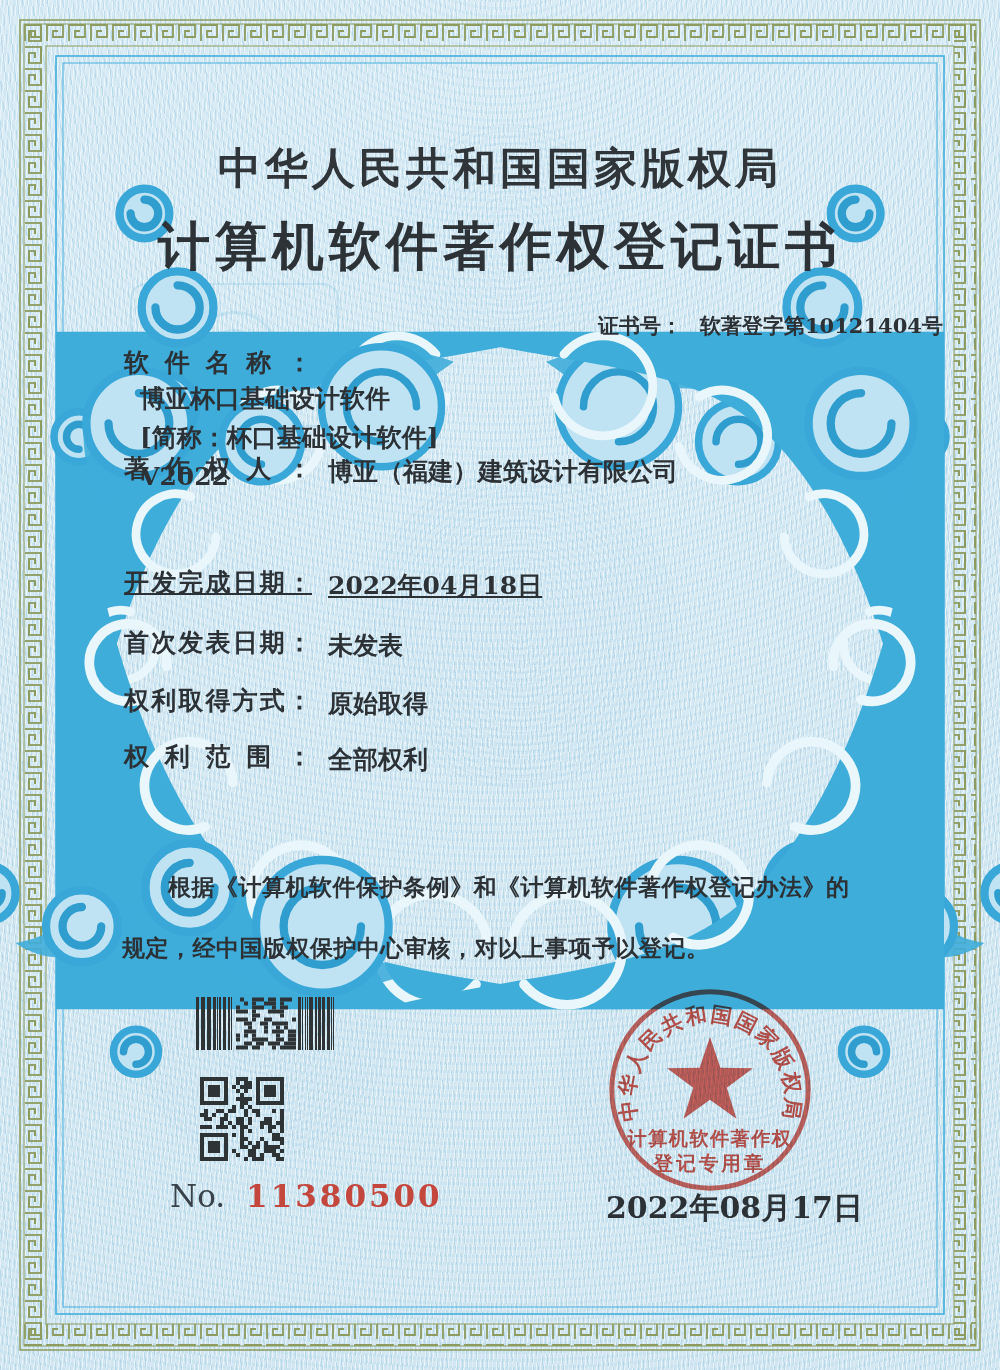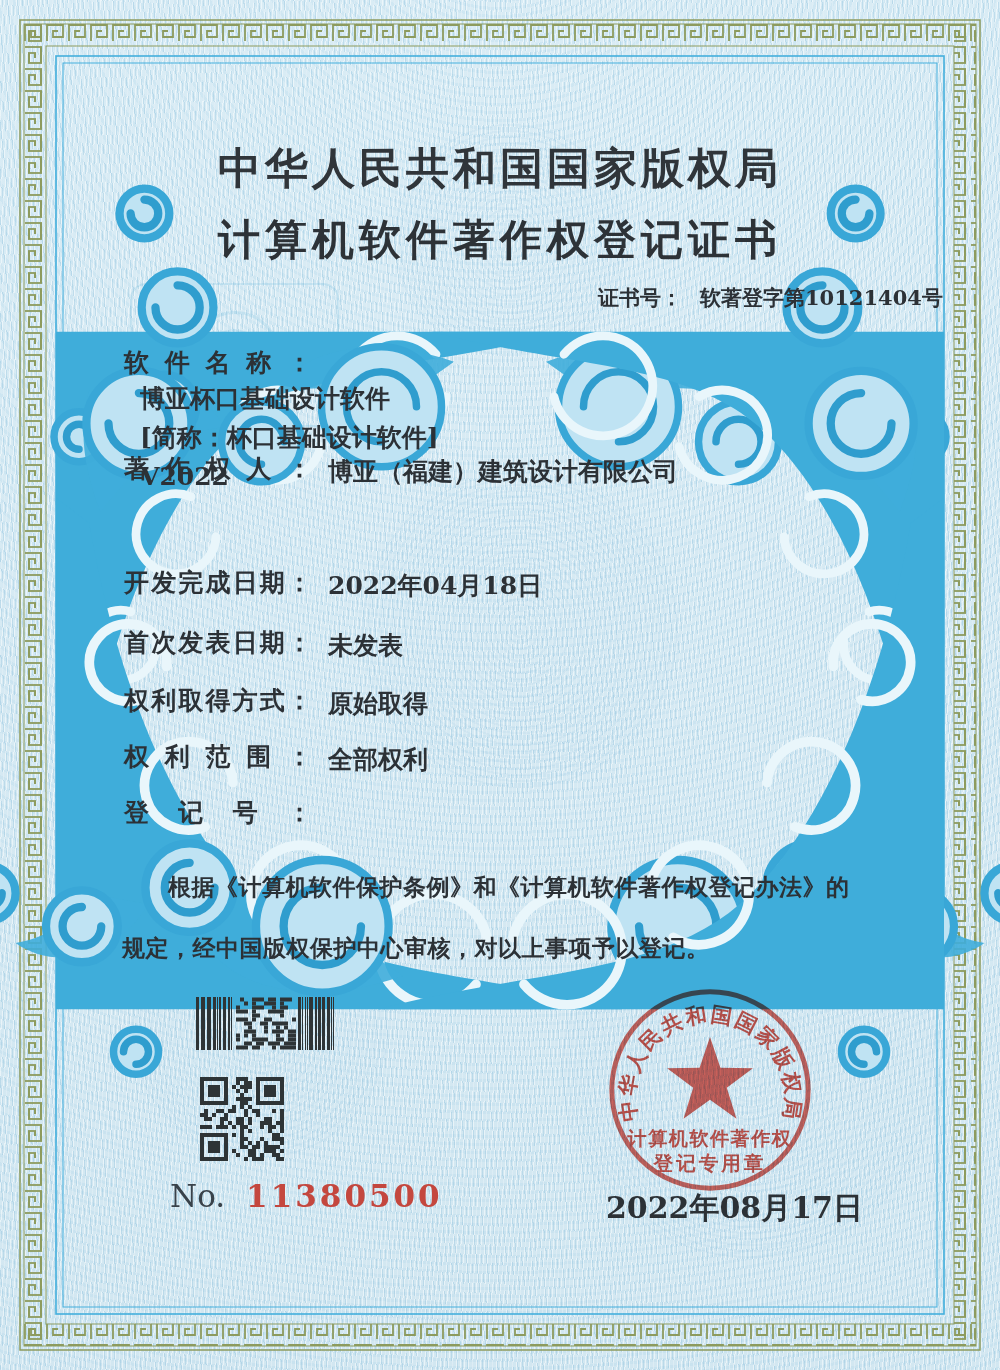--- a/index.html
+++ b/index.html
@@ -18,22 +18,22 @@
     border-radius:16px;filter:blur(.6px);opacity:.75;pointer-events:none;}
   .emboss .inner-circle{position:absolute;left:58px;top:26px;width:84px;height:84px;border-radius:50%;
     border:3px solid rgba(110,185,220,.28);}
   .emboss .inner-c2{position:absolute;left:76px;top:44px;width:48px;height:48px;border-radius:50%;
     border:2px solid rgba(110,185,220,.25);}
   svg.frame{position:absolute;left:0;top:0;z-index:3;pointer-events:none;}
   .content{position:absolute;left:0;top:0;width:1000px;height:1370px;z-index:4;}
   .authority{position:absolute;left:0;top:140px;width:1000px;text-align:center;
     font-size:43px;font-weight:bold;letter-spacing:4px;color:#30353a;}
   .cert-title{position:absolute;left:0;top:212px;width:1000px;text-align:center;
-    font-size:42px;font-weight:bold;letter-spacing:5px;color:#2d3237;}
-  .certno{position:absolute;left:598px;top:284px;font-size:21px;font-weight:bold;white-space:nowrap;}
+    font-size:52px;font-weight:bold;letter-spacing:5px;color:#2d3237;}
+  .certno{position:absolute;left:598px;top:312px;font-size:21px;font-weight:bold;white-space:nowrap;}
   .certno .cv{margin-left:18px;}
   .row{position:absolute;left:124px;display:flex;align-items:flex-start;}
   .lbl{width:188px;font-weight:bold;font-size:25px;text-align:justify;text-align-last:justify;flex:none;}
   .val{margin-left:16px;font-weight:bold;font-size:25px;line-height:39px;white-space:pre-line;}
   .statement{position:absolute;left:122px;top:856px;width:745px;font-size:23px;font-weight:bold;
     line-height:61px;text-indent:2em;letter-spacing:.5px;}
   .serial{position:absolute;left:170px;top:1178px;font-size:31px;white-space:nowrap;}
   .serial .no{color:#39424a;}
   .serial .num{color:#c4473e;letter-spacing:3px;margin-left:21px;font-weight:bold;}
   .issue-date{position:absolute;left:606px;top:1188px;font-size:30px;font-weight:bold;color:#2c3136;}
@@ -140,42 +140,41 @@
       <span class="val">博亚杯口基础设计软件
 [简称：杯口基础设计软件]
 V2022</span>
     </div>
 
     <div class="row" style="top:452px;">
       <span class="lbl">著作权人：</span>
       <span class="val">博亚（福建）建筑设计有限公司</span>
     </div>
 
-    <div class="row" style="top:566px;">
+    <div class="row" style="top:566px;text-decoration:underline;">
       <span class="lbl">开发完成日期：</span>
       <span class="val">2022年04月18日</span>
     </div>
 
     <div class="row" style="top:684px;">
       <span class="lbl">权利取得方式：</span>
       <span class="val">原始取得</span>
     </div>
 
     <div class="row" style="top:626px;">
       <span class="lbl">首次发表日期：</span>
       <span class="val">未发表</span>
     </div>
 
     <div class="row" style="top:740px;">
       <span class="lbl">权利范围：</span>
       <span class="val">全部权利</span>
     </div>
 
     <div class="row" style="top:796px;">
-      <span class="lbl">登记号：</span>
     </div>
 
     <div class="statement">根据《计算机软件保护条例》和《计算机软件著作权登记办法》的规定，经中国版权保护中心审核，对以上事项予以登记。</div>
 
     <div class="barcode">
       <svg width="140" height="53" viewBox="0 0 140 53">
           <g class="bars" fill="#2e3436">
             <rect x="0" y="0" w="0" width="3" height="53"></rect>
             <rect x="5" y="0" w="0" width="4" height="53"></rect>
             <rect x="11" y="0" w="0" width="4" height="53"></rect>

